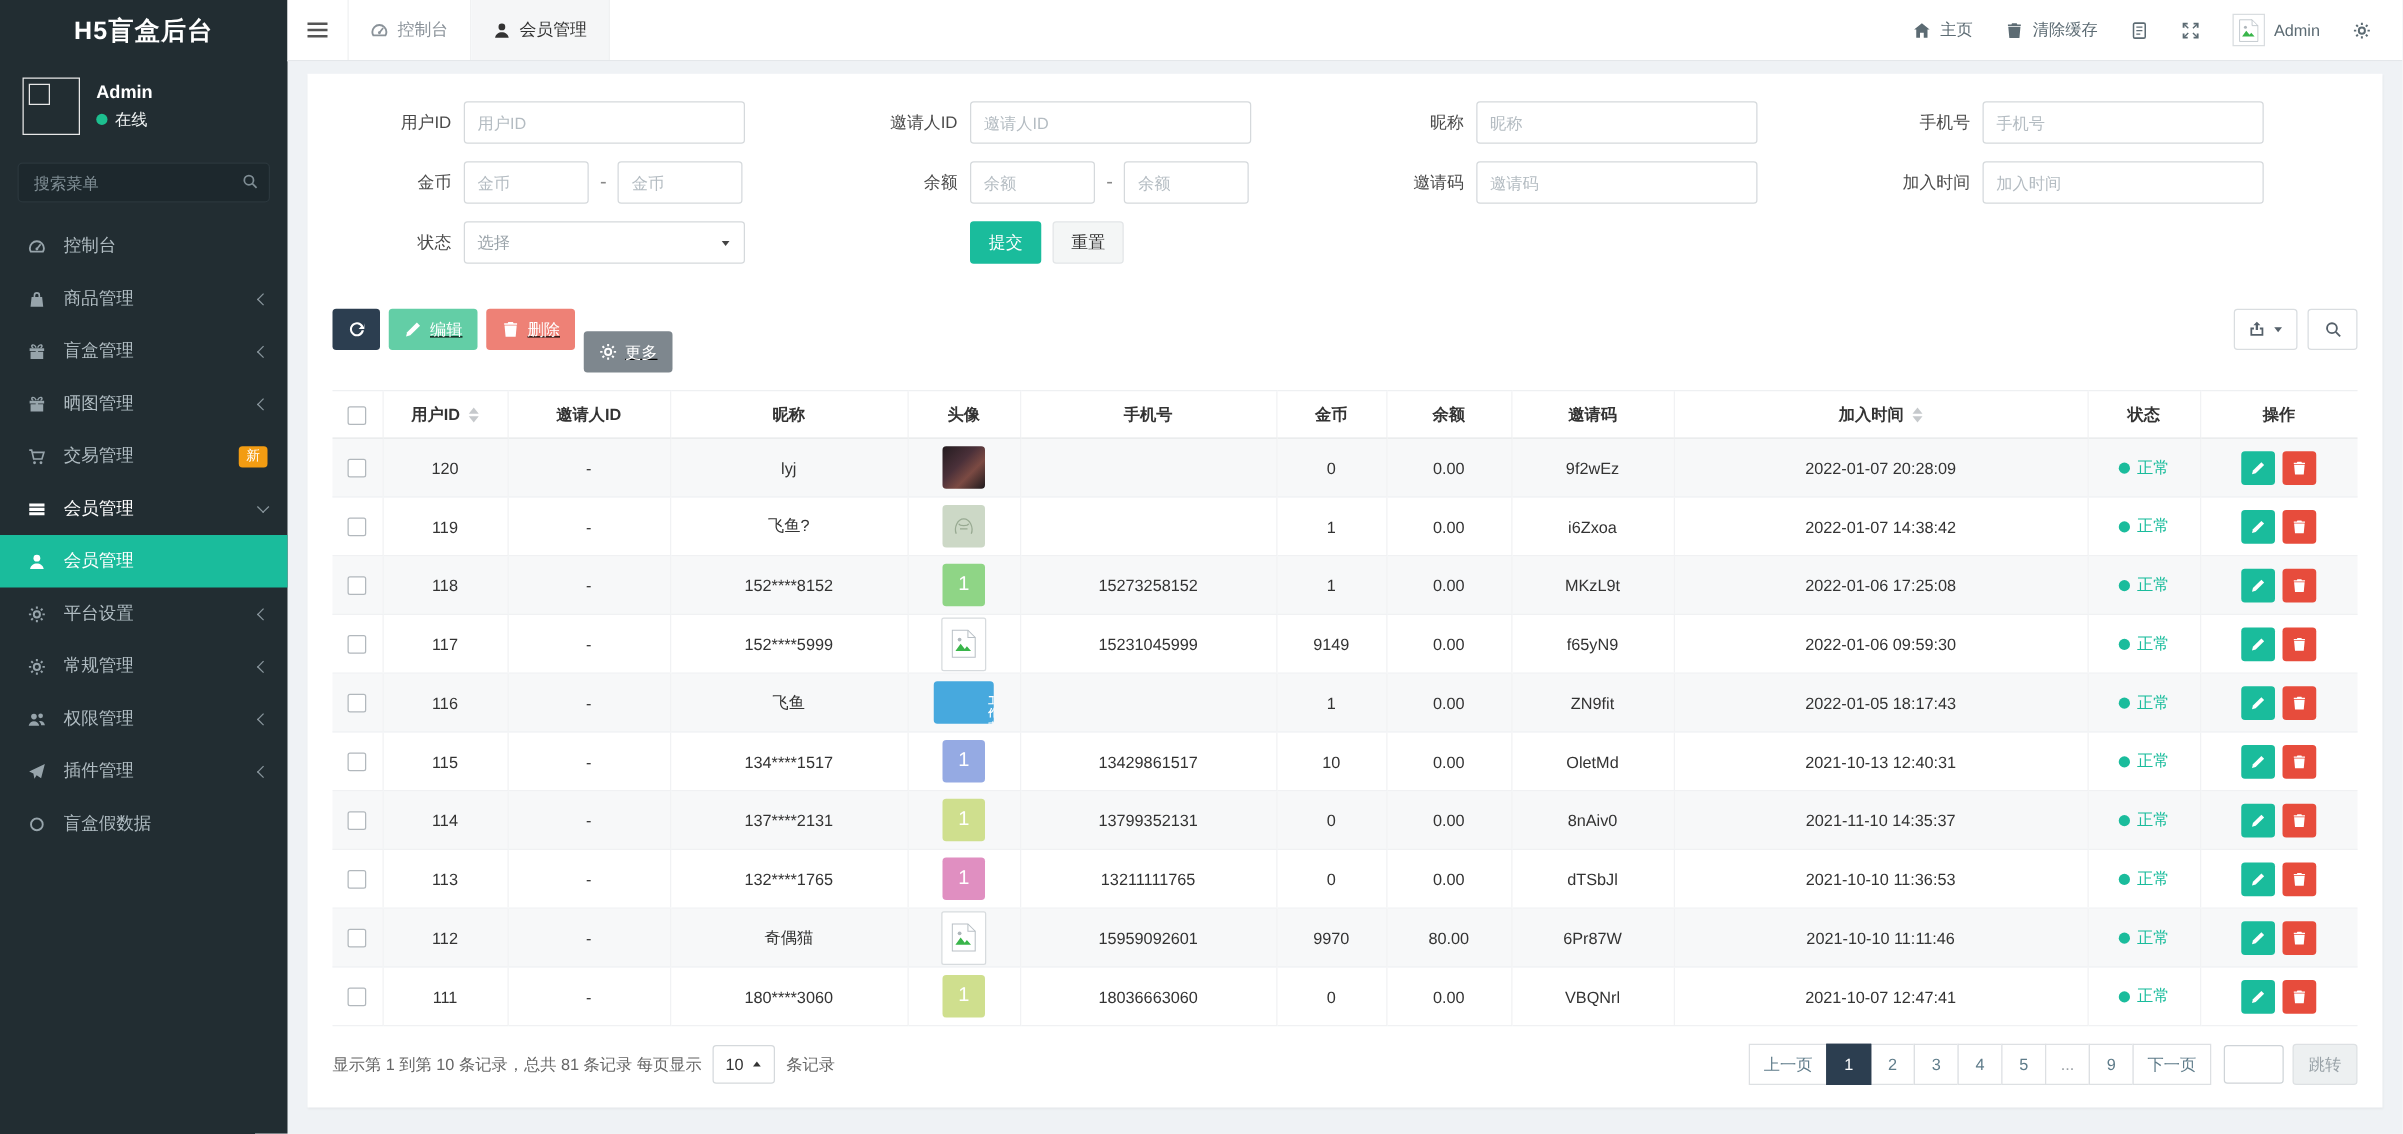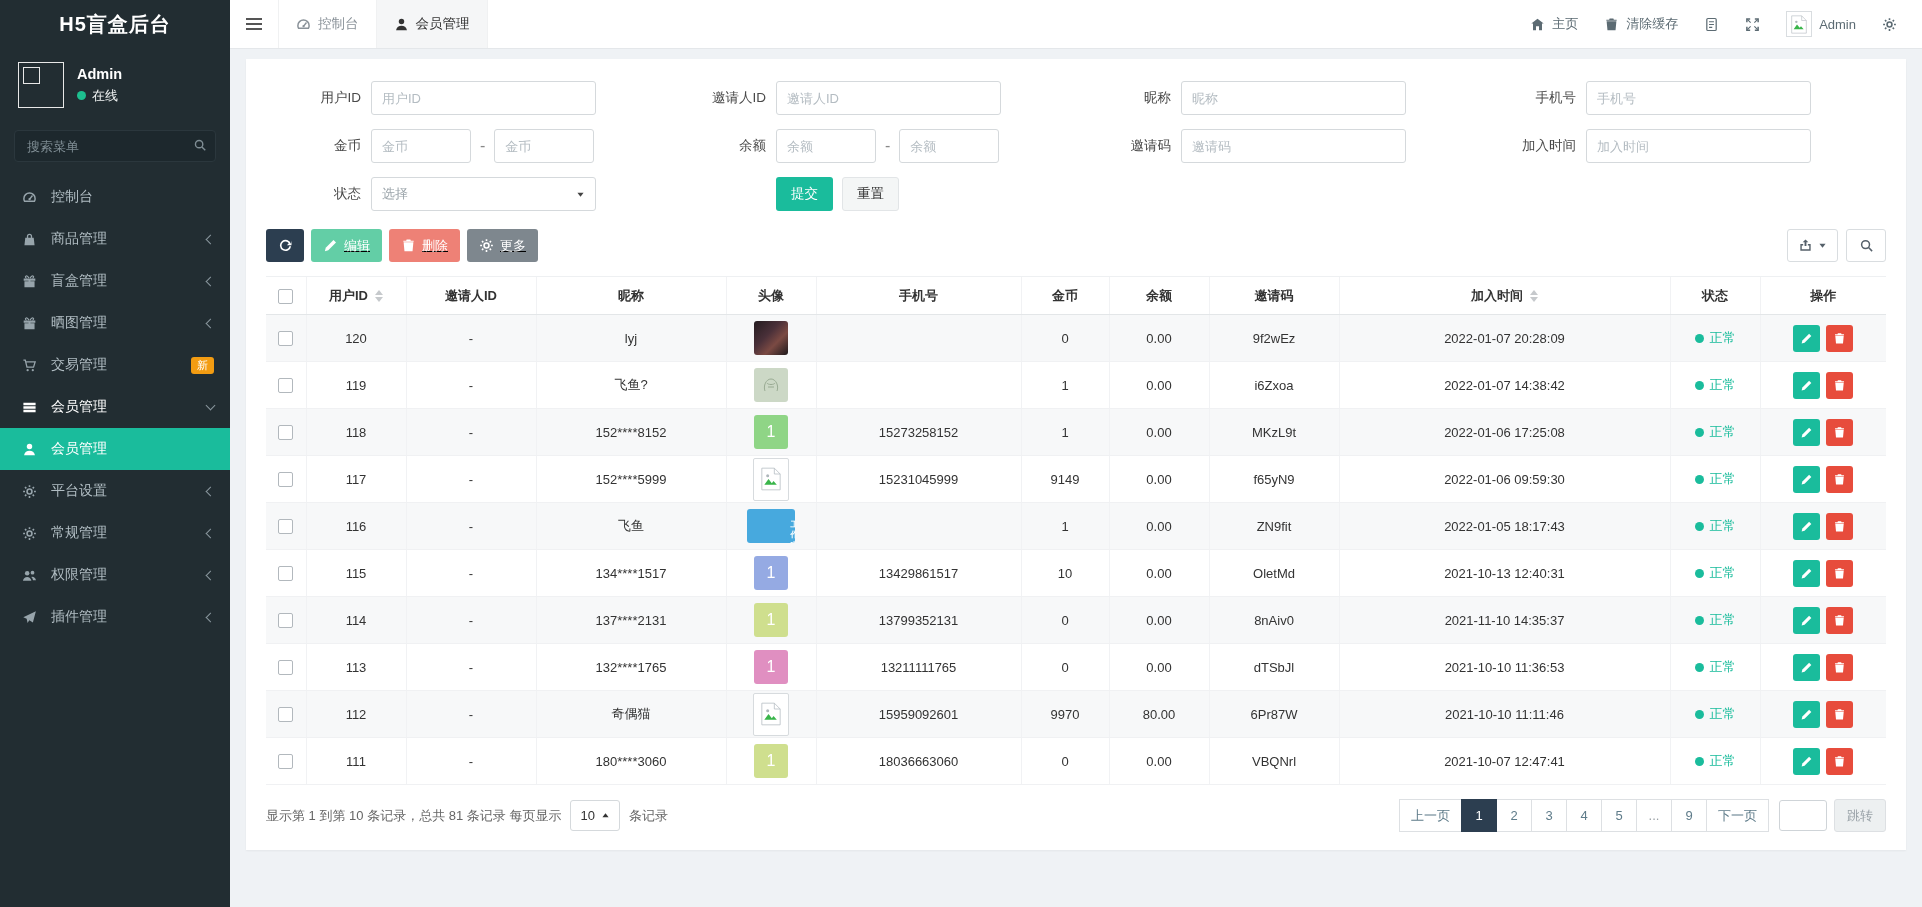--- a/index.html
+++ b/index.html
@@ -66,21 +66,21 @@
   .btn-submit{background:var(--accent);color:#fff;padding:0 15px;}
   .btn-reset{background:#f4f6f6;color:#333;border:1px solid #e2e5e7;padding:0 14px;margin-left:9px;}
 
   
   .toolbar{display:flex;align-items:center;margin-top:18px;text-decoration:underline;}
   .tbtn{height:33px;border:none;border-radius:3px;color:#fff;font-size:13px;display:inline-flex;align-items:center;gap:6px;padding:0 12px;margin-right:7px;cursor:pointer;}
   .tbtn .mi-icon{display:inline-flex;}
   .tbtn.refresh{background:var(--dark);width:38px;justify-content:center;padding:0;}
   .tbtn.edit{background:var(--edit);}
   .tbtn.del{background:var(--del);}
-  .tbtn.more{background:var(--more);}
+  .tbtn.more{background:var(--more);margin-top:36px;}
   .toolbar-right{margin-left:auto;display:flex;gap:8px;}
   .obtn{height:33px;min-width:40px;border:1px solid #d9dde0;background:#fff;border-radius:3px;color:#55606a;display:inline-flex;align-items:center;justify-content:center;gap:5px;padding:0 10px;cursor:pointer;}
 
   
   table{width:100%;border-collapse:collapse;table-layout:fixed;margin-top:14px;font-size:13px;color:#333;}
   thead th{height:38px;font-weight:bold;border-top:1px solid #eef0f2;border-bottom:1px solid #e3e6e8;background:#fff;cursor:pointer;}
   th:not(:first-child),td:not(:first-child){border-left:1px solid #f1f2f4;}
   tbody td{height:47px;text-align:center;border-bottom:1px solid #f0f1f3;}
   tbody tr:nth-child(odd){background:#f7f8f9;}
   .th-inner{display:inline-flex;align-items:center;justify-content:center;}
@@ -248,20 +248,28 @@
           <span class="chev left"></span>
         </div>
         <div class="menu-item">
           <span class="mi-icon">
             <svg viewBox="0 0 16 16">
               <path d="M14.8 1.2 1.4 7.6l3.6 1.8.9 4.4 1.9-3 3.8 2.6z" fill="currentColor"></path>
             </svg>
           </span>
           <span class="mi-label">插件管理</span>
           <span class="chev left"></span>
+        </div>
+        <div class="menu-item">
+          <span class="mi-icon">
+            <svg viewBox="0 0 16 16">
+              <circle cx="8" cy="8" r="5" fill="none" stroke="currentColor" stroke-width="1.6"></circle>
+            </svg>
+          </span>
+          <span class="mi-label">盲盒假数据</span>
         </div>
       </nav>
   </aside>
 
   <div class="main">
     <header class="navbar">
       <div class="hamburger">
           <span></span>
         </div>
       <div id="navTabs" style="display:flex;align-items:stretch;">

